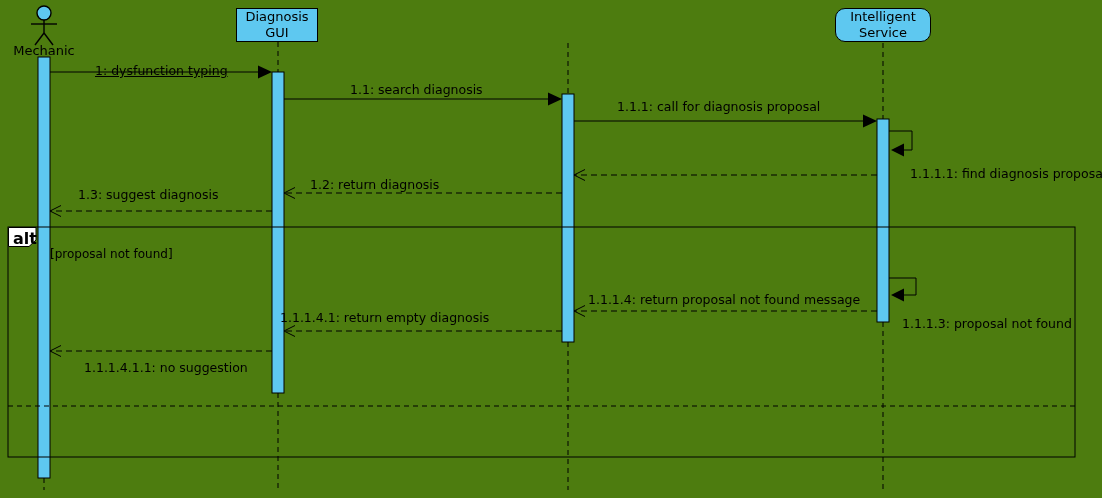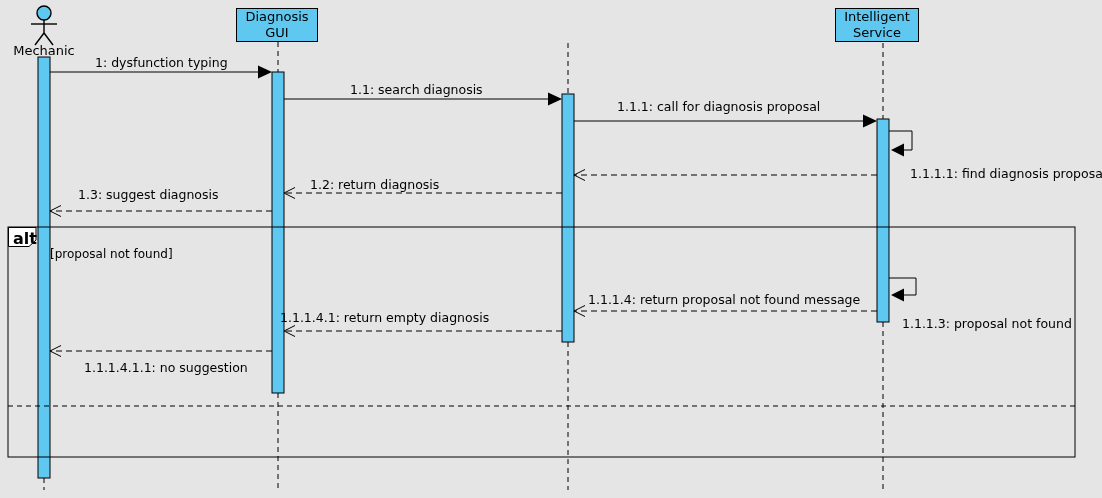--- a/index.html
+++ b/index.html
@@ -1,17 +1,17 @@
 <!DOCTYPE html>
 <html><head>
 <meta charset="utf-8">
 <style>
   html,body { margin:0; padding:0; background:#ffffff; }
   .stage {
-    position:relative; width:1102px; height:498px; background:#e5e5e5;
+    position:relative; width:1102px; height:498px; background:#4d7c0f;
     font-family:"DejaVu Sans","Liberation Sans",sans-serif; color:#000;
     overflow:hidden;
   }
   svg.layer { position:absolute; left:0; top:0; }
   .lbl { position:absolute; font-size:12.5px; line-height:14px; white-space:nowrap; }
   .pbox {
     position:absolute; top:8px; height:34px; box-sizing:border-box;
     background:#5EC8F0; border:1px solid #000;
     display:flex; align-items:center; justify-content:center;
     text-align:center; font-size:13px; line-height:16px;
@@ -110,30 +110,30 @@
 
     <g>
       <line x1="272" y1="351" x2="50" y2="351" stroke="#000" stroke-width="1" stroke-dasharray="6,4"></line>
       <path d="M61,345.5 L50,351 L61,356.5" fill="none" stroke="#000" stroke-width="1"></path>
     </g>
   </svg>
 
   <div class="pbox" style="left:236px; width:82px;">
     <span>Diagnosis GUI</span>
   </div>
-  <div class="pbox" style="left:835px; width:84px;">
+  <div class="pbox" style="left:835px; width:96px;border-radius:10px;">
     <span>Intelligent Service</span>
   </div>
 
   <div class="actor-lbl">Mechanic</div>
 
   <div class="alt-op">alt</div>
   <div class="guard">[proposal not found]</div>
 
-  <div class="lbl" style="left:95px;  top:56px;">1: dysfunction typing</div>
+  <div class="lbl" style="left:95px;  top:64px;text-decoration:underline;">1: dysfunction typing</div>
   <div class="lbl" style="left:350px; top:83px;">1.1: search diagnosis</div>
   <div class="lbl" style="left:617px; top:100px;">1.1.1: call for diagnosis proposal</div>
   <div class="lbl" style="left:910px; top:167px;">1.1.1.1: find diagnosis proposal</div>
   <div class="lbl" style="left:310px; top:178px;">1.2: return diagnosis</div>
   <div class="lbl" style="left:78px;  top:180px;margin-top:8px;">1.3: suggest diagnosis</div>
   <div class="lbl" style="left:902px; top:317px;">1.1.1.3: proposal not found</div>
   <div class="lbl" style="left:588px; top:293px;">1.1.1.4: return proposal not found message</div>
   <div class="lbl" style="left:280px; top:311px;">1.1.1.4.1: return empty diagnosis</div>
   <div class="lbl" style="left:84px;  top:361px;">1.1.1.4.1.1: no suggestion</div>
 

